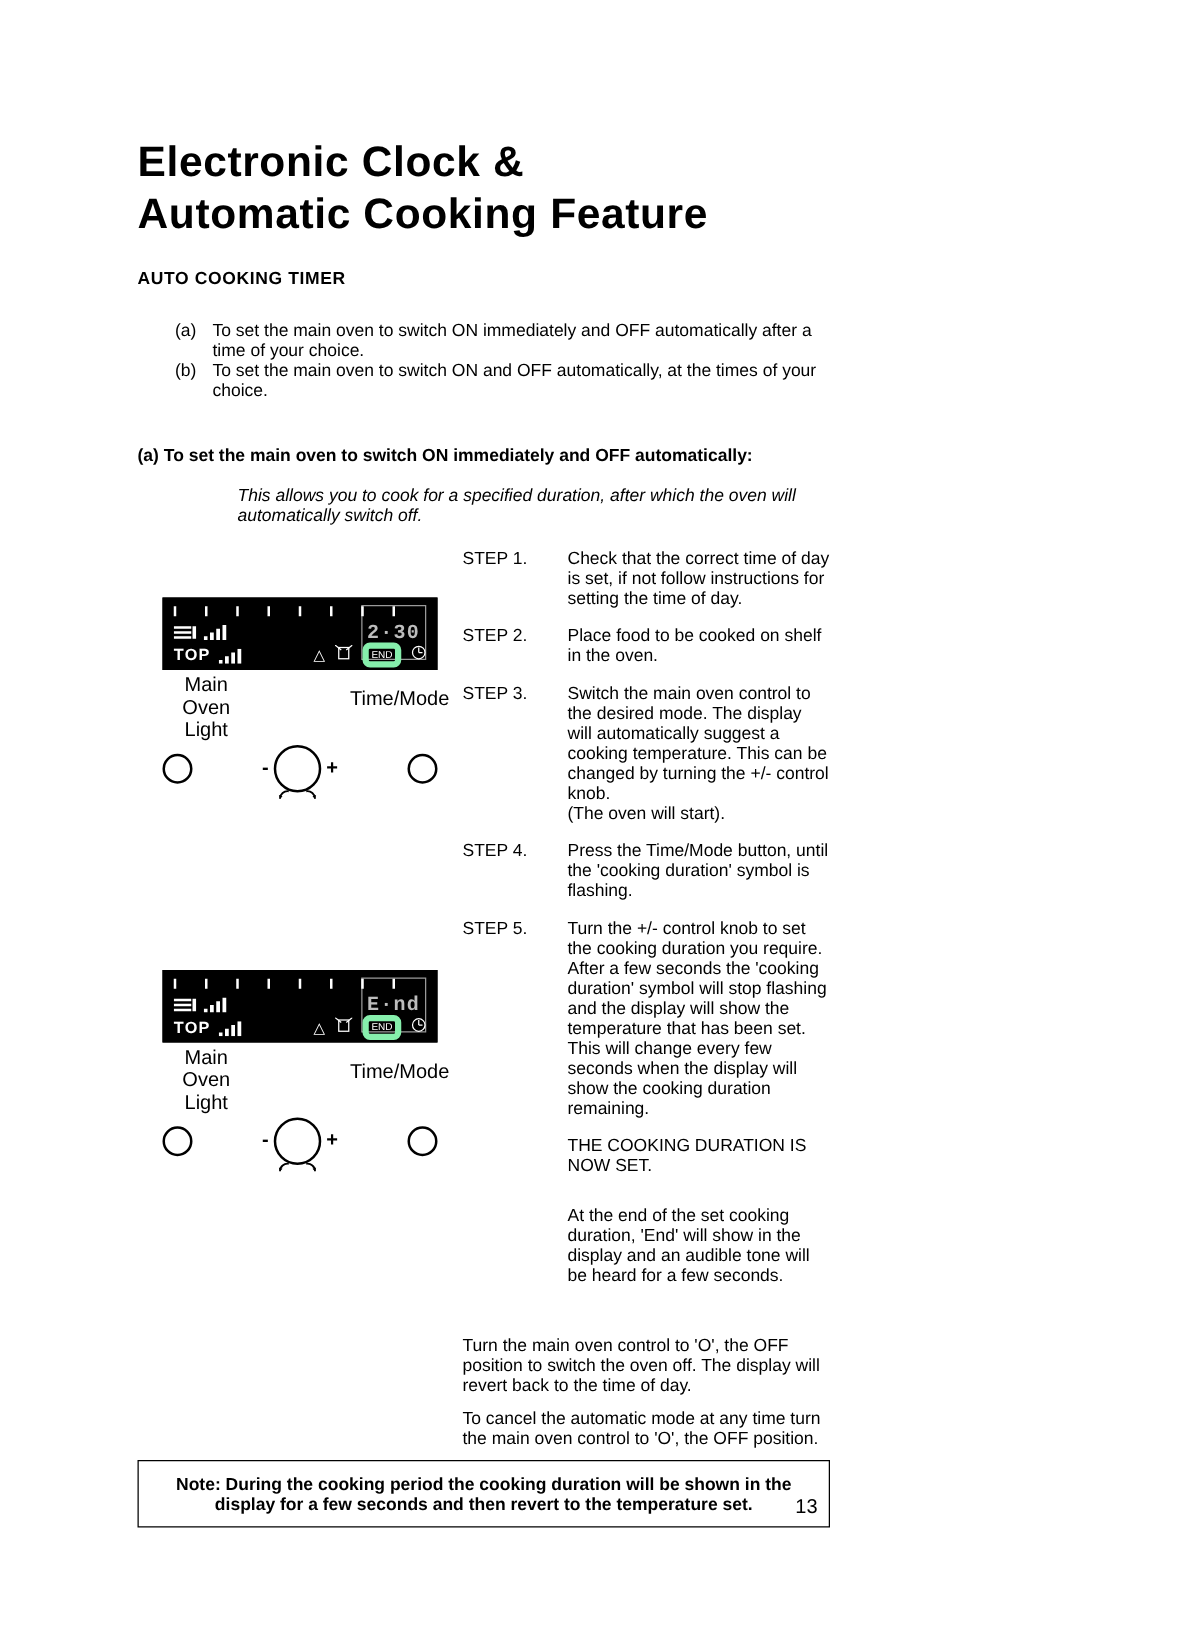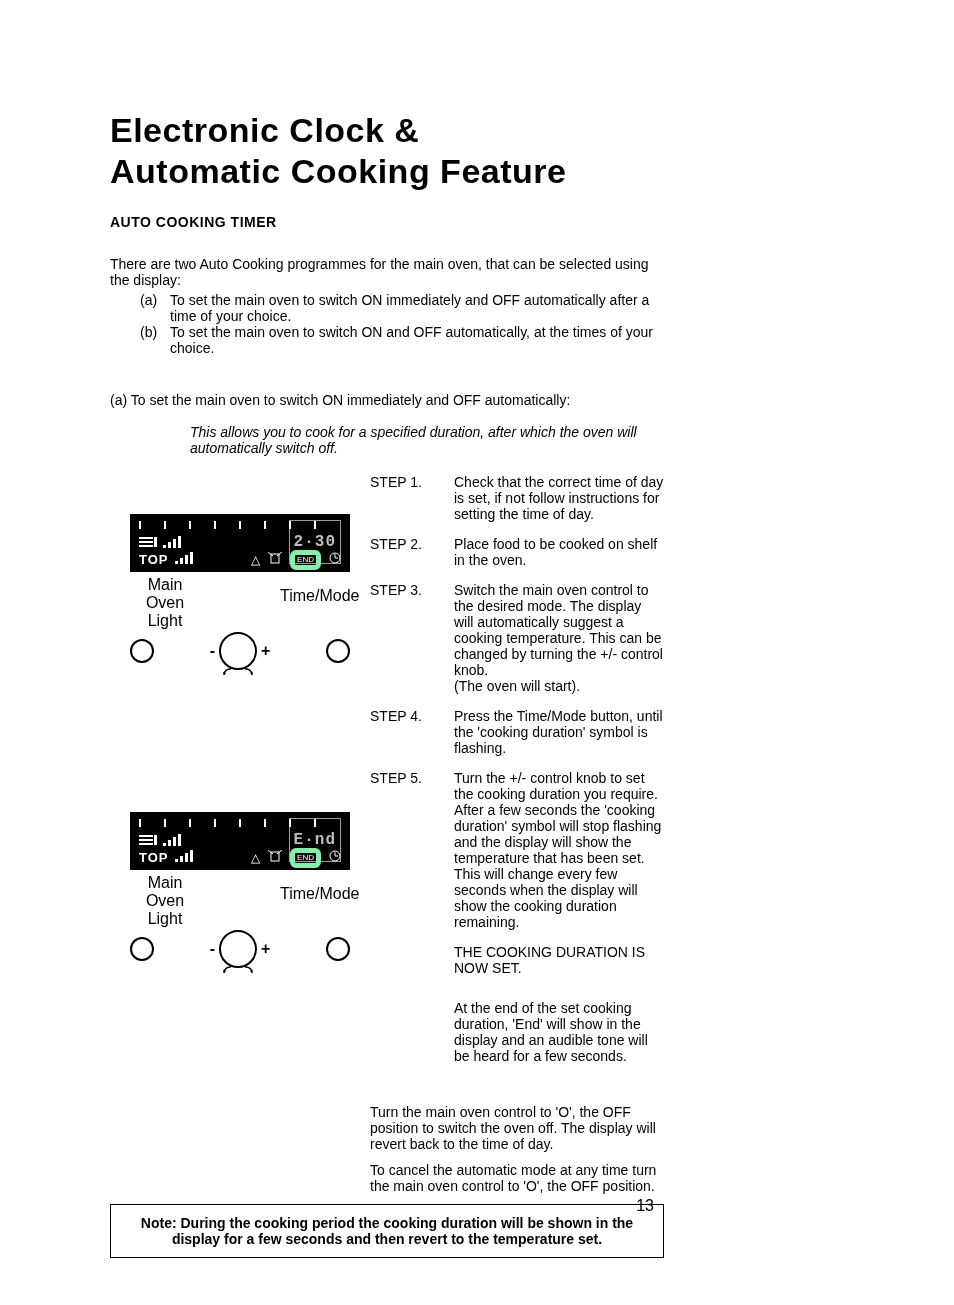--- a/index.html
+++ b/index.html
@@ -4,40 +4,40 @@
 <style>
   html,body{margin:0;padding:0;background:#fff;color:#000;font-family:Arial,Helvetica,sans-serif}
   .page{width:754px;min-height:1305px;box-sizing:border-box;padding:110px 90px 40px 110px;position:relative}
   h1.title{font-size:34px;font-weight:700;letter-spacing:.5px;margin:0 0 22px 0;line-height:1.2}
   .sub{font-size:14px;font-weight:700;letter-spacing:.5px;margin:0 0 26px 0}
   .intro{font-size:14px;margin:0 0 4px 0}
   .opts{margin:0 0 36px 0}
   .opt{display:flex;font-size:14px}
   .opt .m{width:30px;flex:0 0 30px;margin-left:30px}
   .opt .t{flex:1}
-  .sec-a-head{font-size:14px;font-weight:400;margin:30px 0 16px 0}
+  .sec-a-head{font-size:14px;font-weight:700;margin:30px 0 16px 0}
   .italic{font-style:italic;font-size:14px;margin:0 0 18px 80px}
   .cols{display:flex}
   .leftcol{width:260px;flex:0 0 260px;padding-top:40px}
   .rightcol{flex:1}
   .step{display:flex;font-size:14px;margin-bottom:14px}
   .step .sl{width:84px;flex:0 0 84px}
   .step .sb{flex:1}
   .after{font-size:14px;margin:10px 0 10px 84px}
   .after2{font-size:14px;margin:10px 0 10px 0}
   .notebox{border:1px solid #000;padding:10px 16px;font-size:14px;font-weight:700;text-align:center}
   .pno{position:absolute;bottom:90px;right:100px;font-size:16px}
 
   
   .panel{width:220px;margin:0 auto 2px auto}
   .lcd{background:#000;color:#fff;border:1px solid #000;padding:6px 8px 6px 8px;height:58px;box-sizing:border-box;position:relative}
   .lcd .ticks{position:relative;height:10px;margin-bottom:2px}
   .lcd .ticks span{display:inline-block;width:2px;height:8px;background:#fff;margin-right:23px;vertical-align:top}
   .lcd .row{display:flex;align-items:center;justify-content:space-between;height:18px}
-  .lcd .left{display:flex;align-items:flex-start;gap:6px}
+  .lcd .left{display:flex;align-items:flex-end;gap:6px}
   .lcd .bars svg,.lcd .topicon svg{display:block}
   .lcd .digits{border:1px solid #9a9a9a;padding:12px 4px;font-family:"Courier New",monospace;font-size:16px;letter-spacing:1px;color:#bdbdbd;font-weight:700}
   .lcd .icons{display:flex;gap:8px;align-items:center;font-size:12px;color:#fff}
   .lcd .toplabel{font-weight:700;font-size:13px;letter-spacing:1px}
   .lcd .endicon{font-size:8px;border:5px solid #86efac;border-radius:6px;padding:0 2px;line-height:10px}
   .ctrl-labels{display:flex;justify-content:space-between;font-size:16px;text-align:center;margin-top:4px}
   .ctrl-labels div{width:70px}
   .knobs{display:flex;justify-content:space-between;align-items:center;margin-top:2px}
   .kn-small{width:20px;height:20px;border:2px solid #000;border-radius:50%}
   .kn-wrap{display:flex;align-items:center;gap:4px}
@@ -51,21 +51,20 @@
 
 <div class="page">
 
   <h1 class="title">
     <span>Electronic Clock &amp;</span><br>
     <span>Automatic Cooking Feature</span>
   </h1>
 
   <p class="sub">AUTO COOKING TIMER</p>
 
-  <p class="intro">There are two Auto Cooking programmes for the main oven, that can be selected using the display:</p>
   <div class="opts">
     <div class="opt">
       <div class="m">(a)</div>
       <div class="t">To set the main oven to switch ON immediately and OFF automatically after a time of your choice.</div>
     </div>
     <div class="opt">
       <div class="m">(b)</div>
       <div class="t">To set the main oven to switch ON and OFF automatically, at the times of your choice.</div>
     </div>
   </div>

